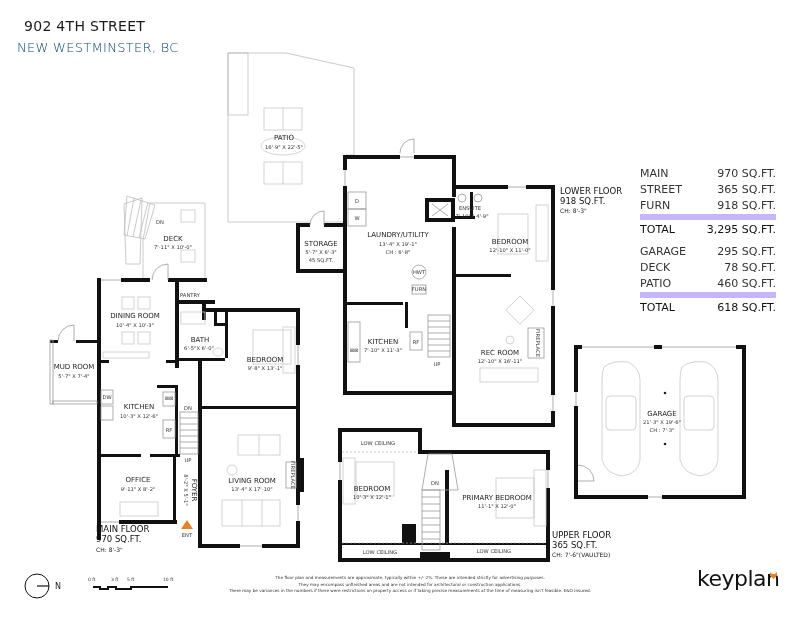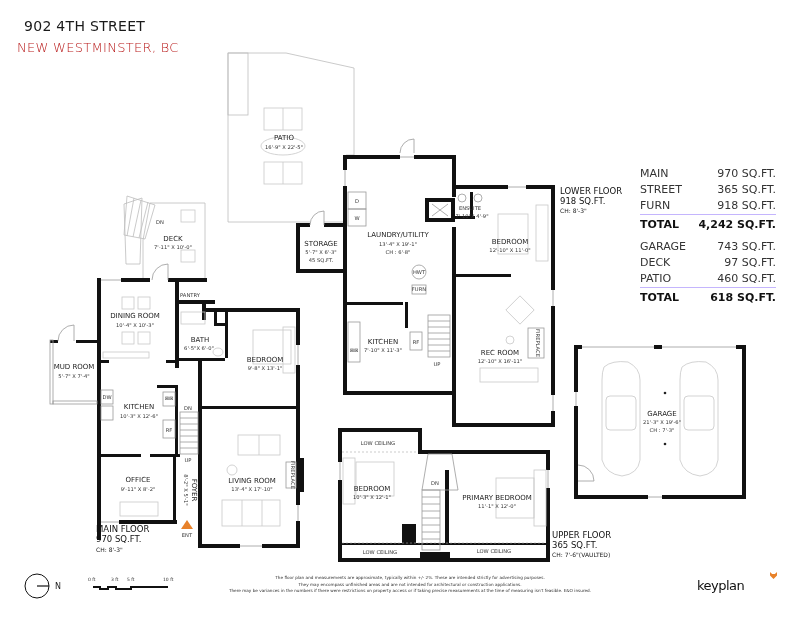--- a/index.html
+++ b/index.html
@@ -1,33 +1,33 @@
 <!DOCTYPE html>
 <html><head>
 <meta charset="utf-8">
 <style>
   html, body { margin: 0; padding: 0; background: #ffffff; }
   body { width: 800px; height: 618px; position: relative; overflow: hidden; font-family: "DejaVu Sans", sans-serif; color: #1a1a1a; }
   .hdr-title { position: absolute; left: 24px; top: 18px; font-size: 14px; font-weight: 500; letter-spacing: 0.3px; font-family: "DejaVu Sans", sans-serif; }
-  .hdr-sub { position: absolute; left: 17px; top: 40px; font-size: 13px; font-weight: 300; letter-spacing: 0.3px; color: #b91c1c; font-family: "DejaVu Sans", sans-serif; }
+  .hdr-sub { position: absolute; left: 17px; top: 40px; font-size: 13px; font-weight: 300; letter-spacing: 0.3px; color: #0c4a6e; font-family: "DejaVu Sans", sans-serif; }
   svg.plan { position: absolute; left: 0; top: 0; }
   .rl { font-family: "DejaVu Sans", sans-serif; font-size: 7px; fill: #222; text-anchor: middle; }
   .rd { font-family: "DejaVu Sans", sans-serif; font-size: 5.2px; fill: #333; text-anchor: middle; }
   .fl { font-family: "DejaVu Sans", sans-serif; font-size: 8.5px; fill: #111; }
   .fs { font-family: "DejaVu Sans", sans-serif; font-size: 6px; fill: #222; }
   .wall { fill: #111; }
   .thin { stroke: #bdbdbd; fill: none; stroke-width: 0.8; }
   .thin2 { stroke: #999; fill: none; stroke-width: 0.8; }
   .furn { stroke: #c8c8c8; fill: none; stroke-width: 0.8; }
   .area-table { position: absolute; left: 640px; top: 166px; width: 136px; font-family: "DejaVu Sans", sans-serif; font-size: 11px; color: #333; text-align: center; }
   .area-row { display: flex; justify-content: space-between; height: 16px; line-height: 16px; }
-  .area-row.total { font-weight: bold; color: #111; border-top: 1px solid #c4b5fd; height: 18px; line-height: 19px; }
+  .area-row.total { font-weight: normal; color: #111; border-top: 6px solid #c4b5fd; height: 18px; line-height: 19px; }
   .area-gap { height: 6px; }
   .disclaimer { position: absolute; left: 220px; top: 575px; width: 380px; text-align: center; font-family: "DejaVu Sans", sans-serif; font-size: 4.2px; line-height: 6.6px; color: #333; }
-  .logo { position: absolute; left: 697px; top: 578px; font-family: "DejaVu Sans", sans-serif; font-size: 13px; font-weight: 500; color: #111; letter-spacing: -0.5px; }
+  .logo { position: absolute; left: 697px; top: 566px; font-family: "DejaVu Sans", sans-serif; font-size: 22px; font-weight: 500; color: #111; letter-spacing: -0.5px; }
   .logo-mark { position: absolute; left: 770px; top: 572px; width: 7px; height: 7px; }
 </style>
 </head>
 <body>
 
 <div class="hdr-title">902 4TH STREET</div>
 <div class="hdr-sub">NEW WESTMINSTER, BC</div>
 
 <svg class="plan" width="800" height="618" viewBox="0 0 800 618" xmlns="http://www.w3.org/2000/svg">
 
@@ -365,30 +365,30 @@
   <div class="area-row">
     <span>STREET</span>
     <span>365 SQ.FT.</span>
   </div>
   <div class="area-row">
     <span>FURN</span>
     <span>918 SQ.FT.</span>
   </div>
   <div class="area-row total">
     <span>TOTAL</span>
-    <span>4,242 SQ.FT.</span>
+    <span>3,295 SQ.FT.</span>
   </div>
   <div class="area-gap"></div>
   <div class="area-row">
     <span>GARAGE</span>
-    <span>743 SQ.FT.</span>
+    <span>295 SQ.FT.</span>
   </div>
   <div class="area-row">
     <span>DECK</span>
-    <span>97 SQ.FT.</span>
+    <span>78 SQ.FT.</span>
   </div>
   <div class="area-row">
     <span>PATIO</span>
     <span>460 SQ.FT.</span>
   </div>
   <div class="area-row total">
     <span>TOTAL</span>
     <span>618 SQ.FT.</span>
   </div>
 </div>

